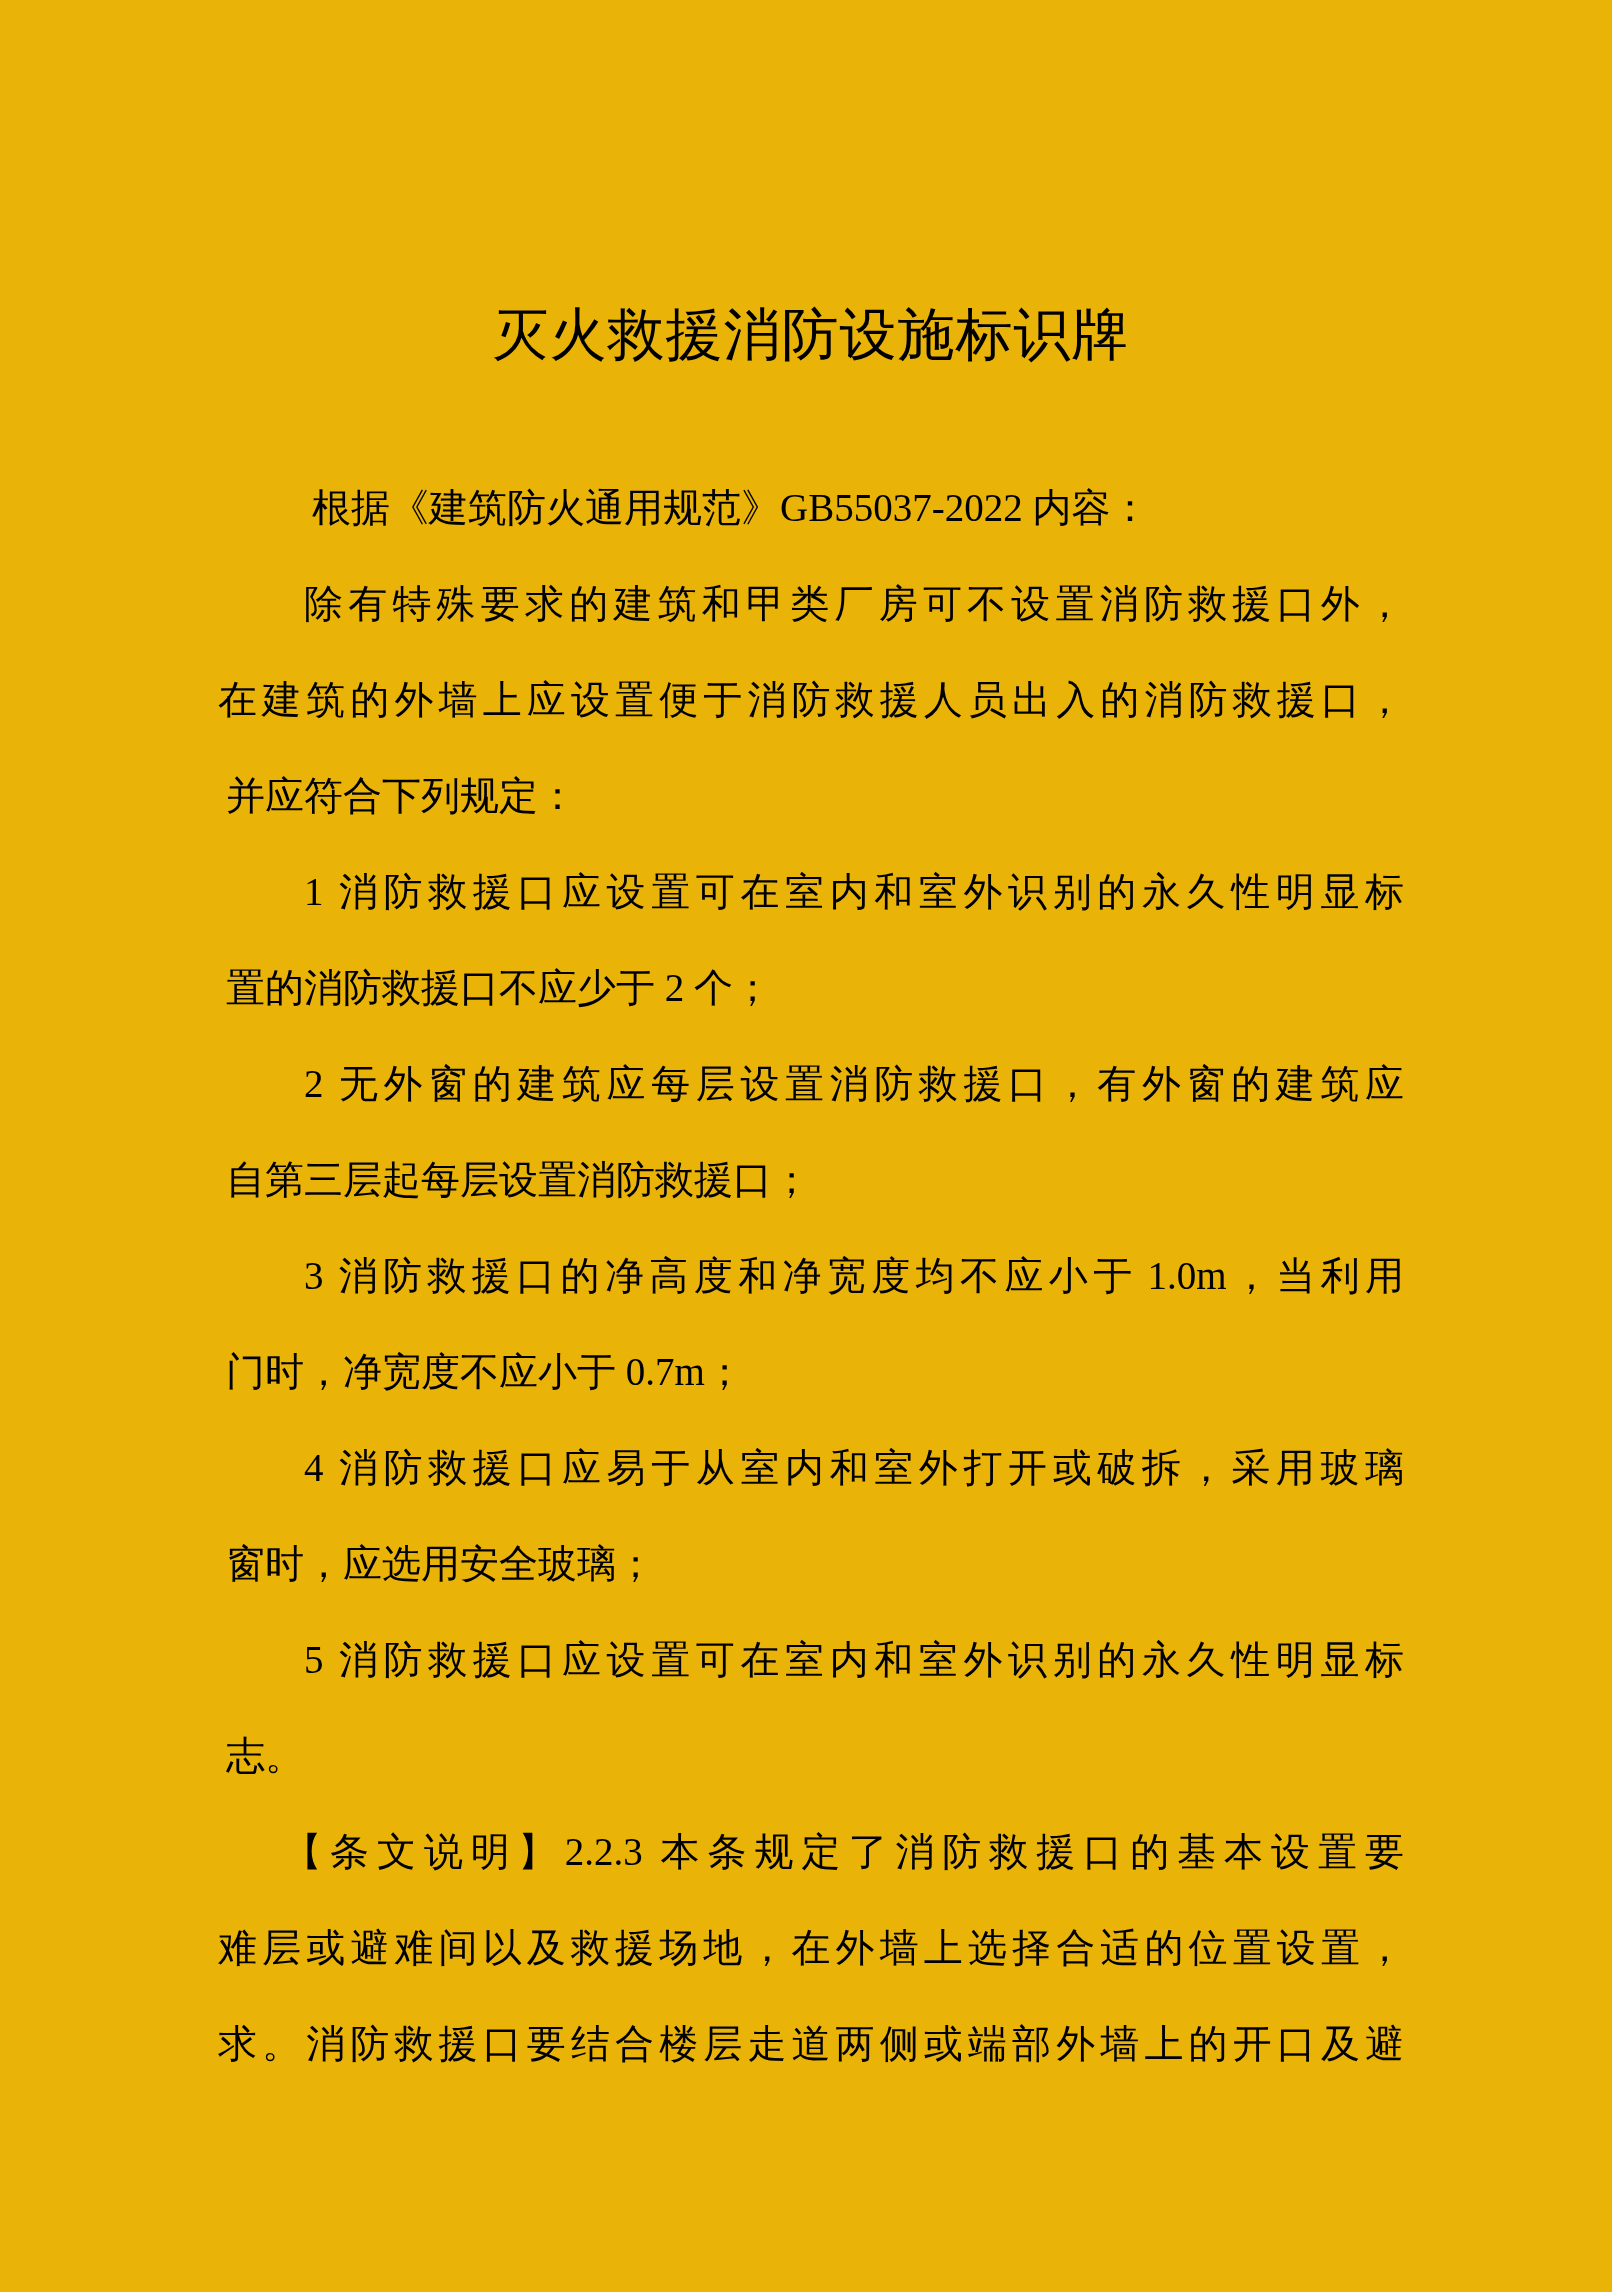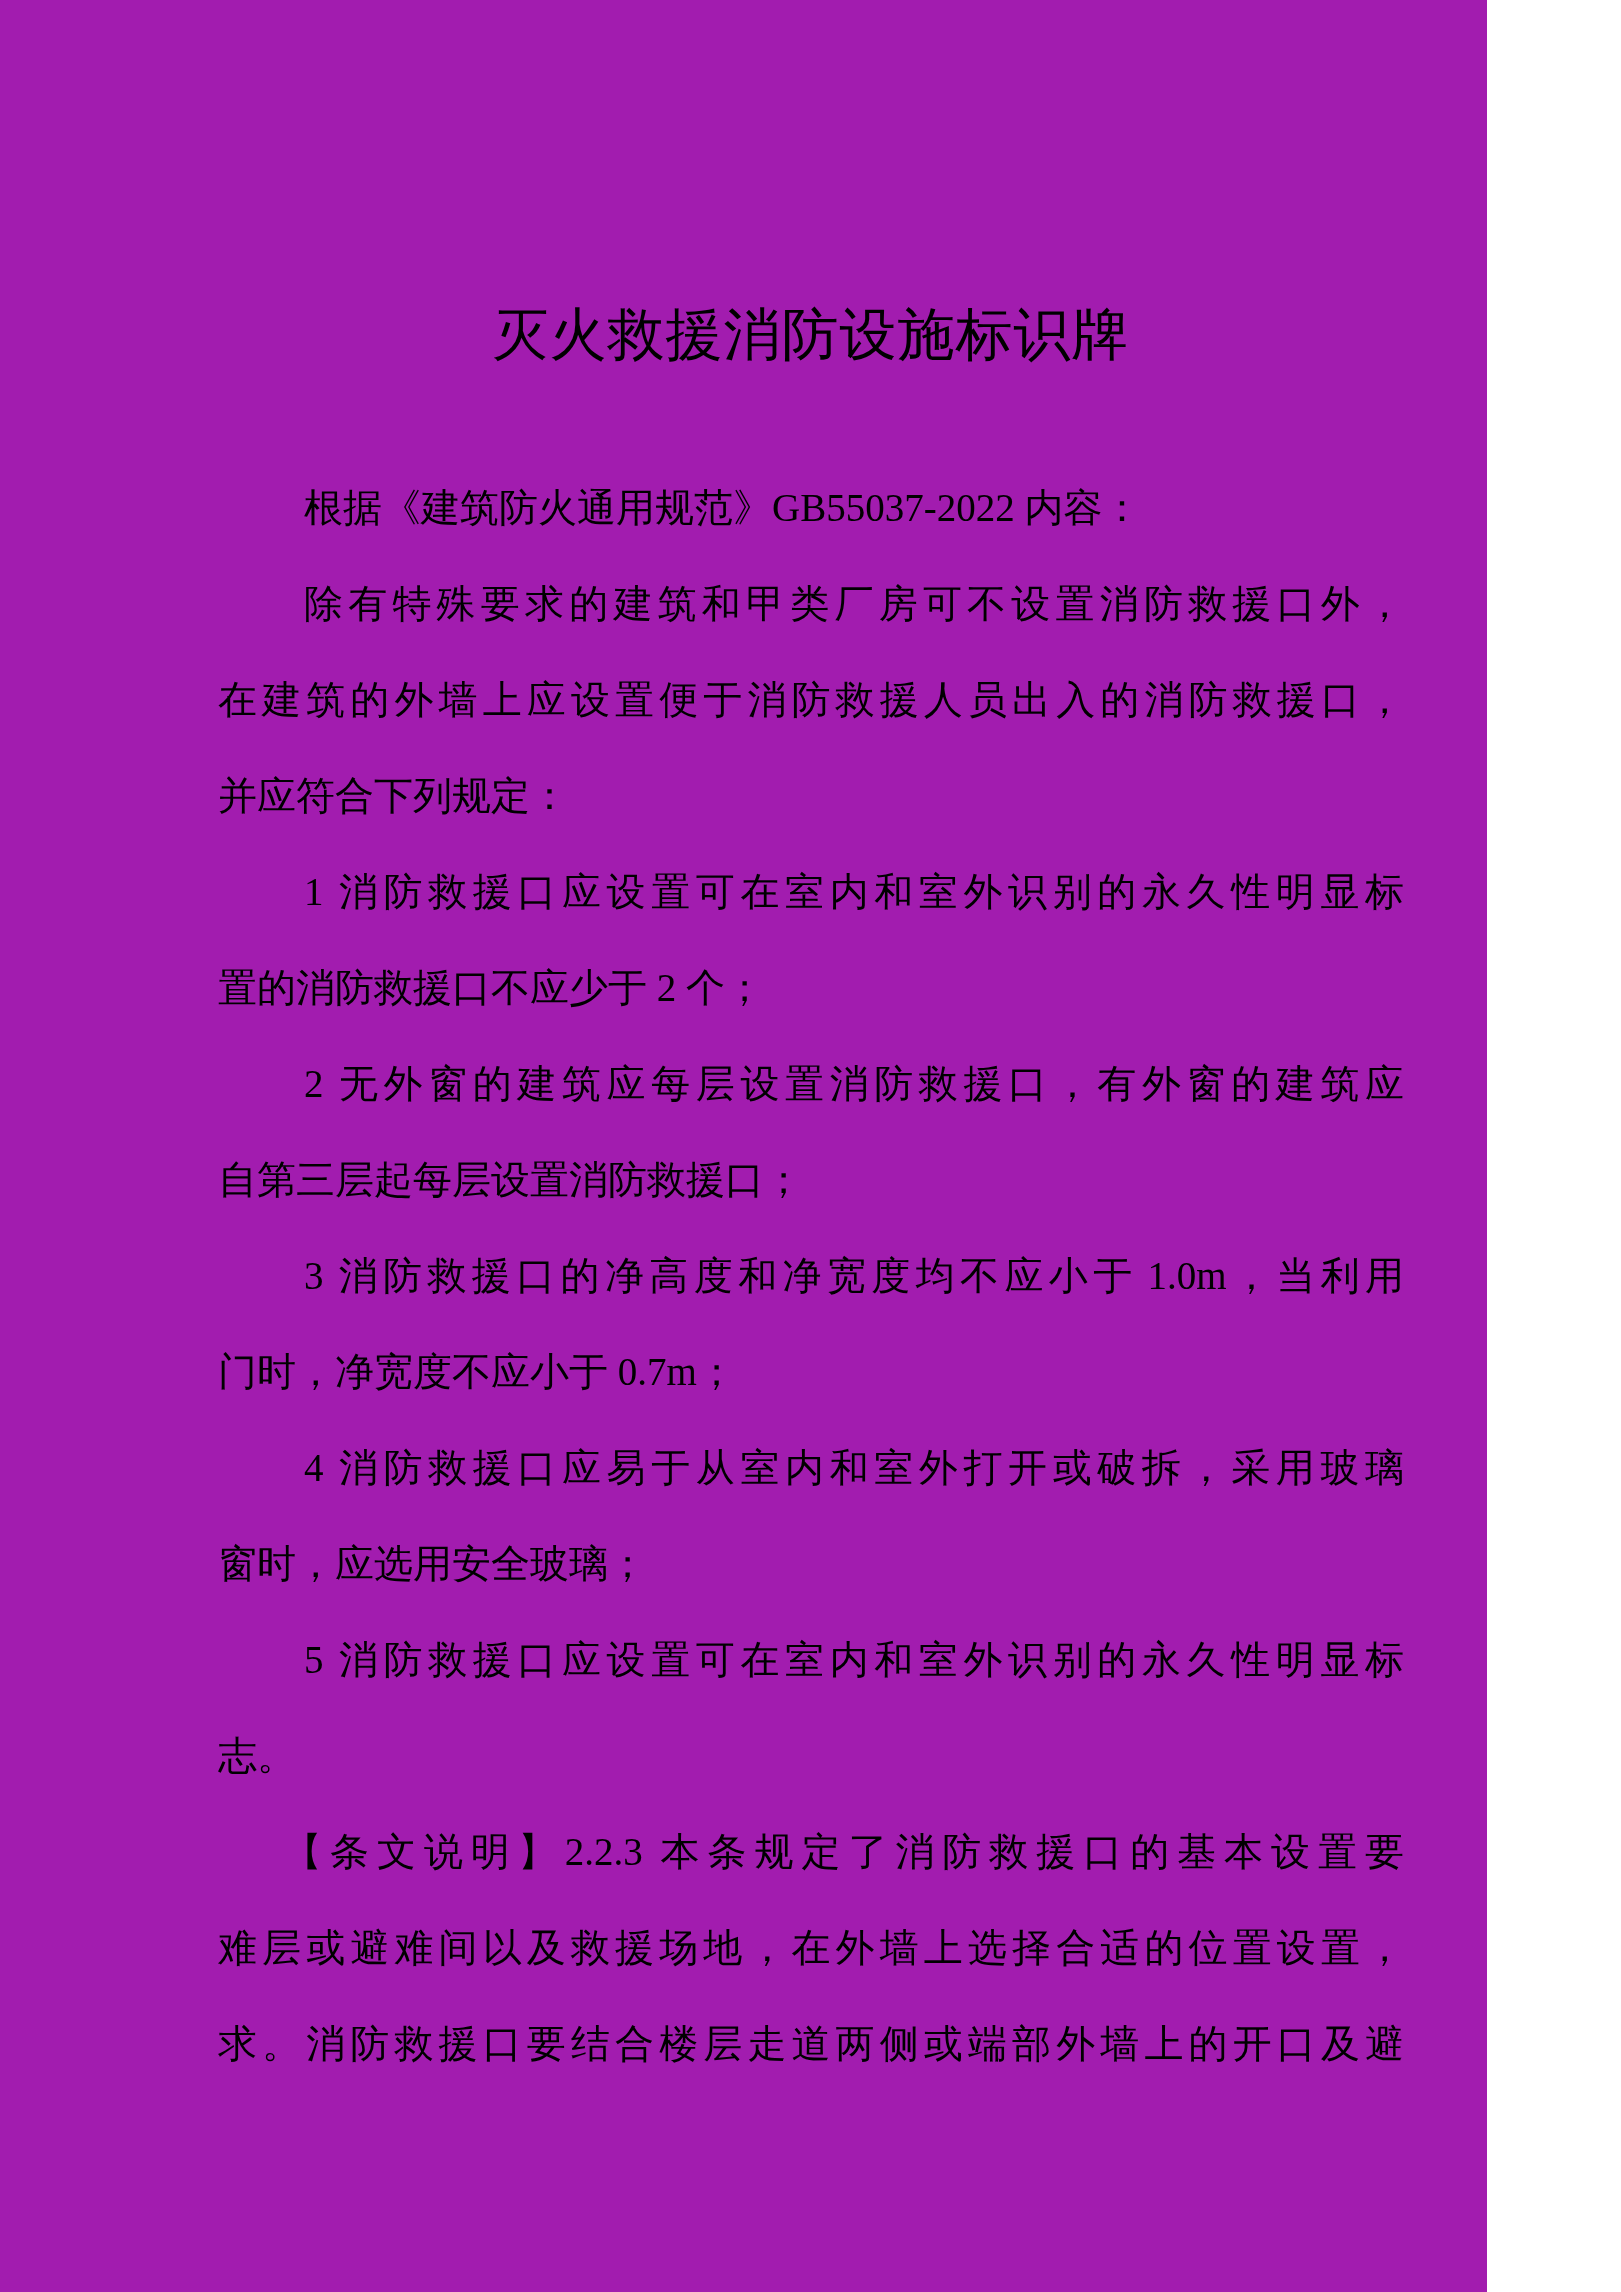--- a/index.html
+++ b/index.html
@@ -12,23 +12,23 @@
       height: 2293px;
       position: relative;
       overflow: hidden;
       color: #000000;
       font-family: "DejaVu Sans", "Liberation Sans", sans-serif;
     }
     .page {
       position: absolute;
       left: 0;
       top: 0;
-      width: 1487px;
+      width: 1612px;
       height: 2293px;
-      background: #a21caf;
+      background: #eab308;
     }
     .title {
       position: absolute;
       left: 0;
       width: 1621px;
       top: 290px;
       text-align: center;
       font-size: 57px;
       line-height: 88px;
       letter-spacing: 1px;
@@ -47,20 +47,21 @@
       line-height: 78px;
       white-space: nowrap;
       text-align: justify;
       text-align-last: justify;
     }
     .line.indent {
       padding-left: 86px;
     }
     .line.last {
       text-align-last: left;
+      margin-left: 8px;
     }
     .num {
       font-family: "Liberation Serif", "DejaVu Serif", serif;
       font-size: 39px;
     }
     .u {
       text-decoration-thickness: 2.9px;
       text-underline-offset: 5.9px;
     }
     .gap { display: inline-block; width: 9.8px; }

